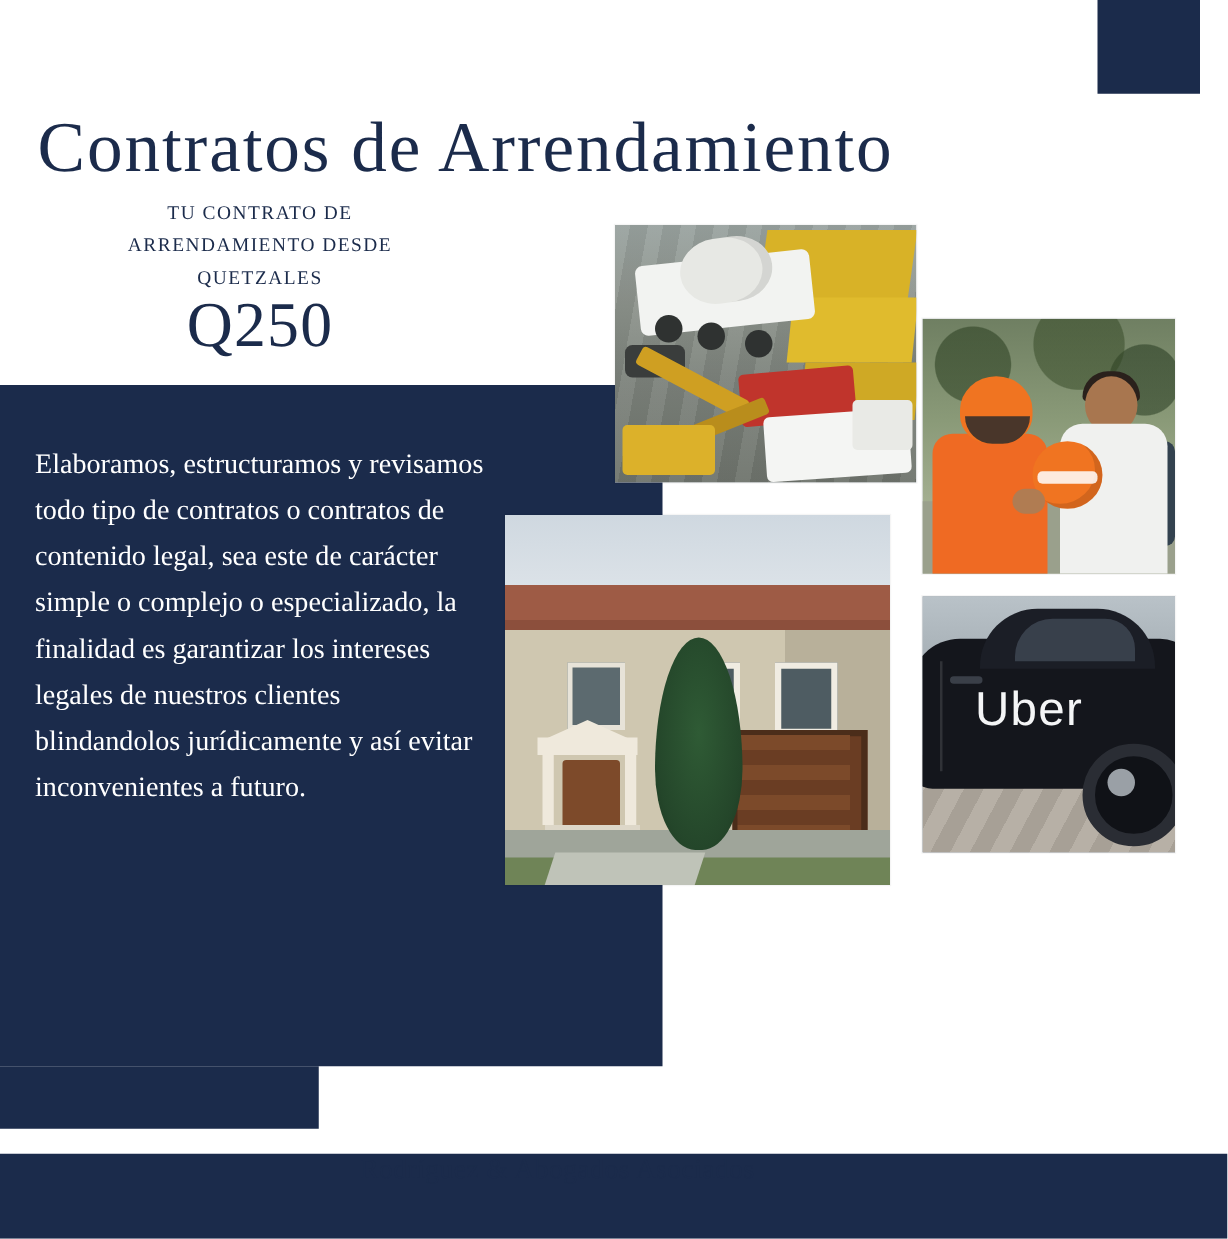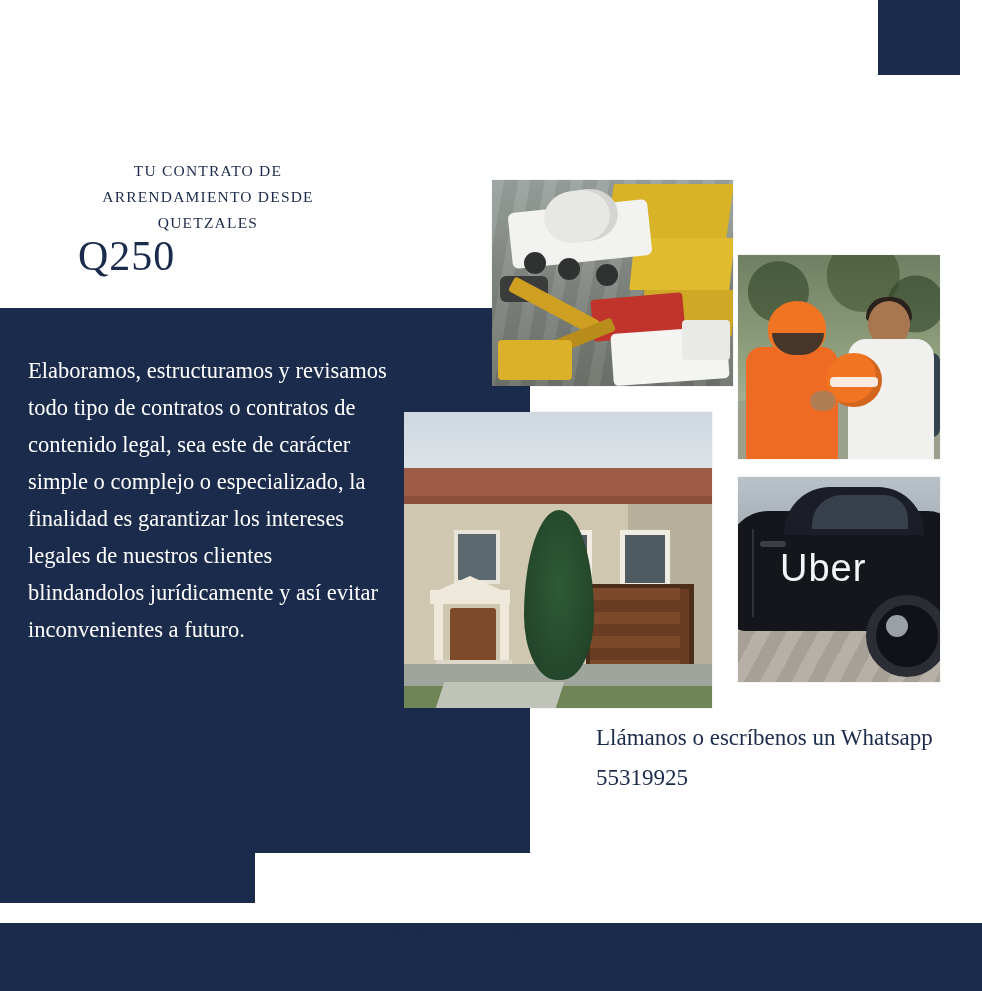--- a/index.html
+++ b/index.html
@@ -78,22 +78,22 @@
     letter-spacing: 1.2px;
     color: #1b2b4b;
     font-variant: small-caps;
     text-transform: uppercase;
   }
   .price {
     position: absolute;
     left: 78px;
     top: 232px;
     width: 260px;
-    text-align: left;
-    font-size: 42px;
+    text-align: center;
+    font-size: 51px;
     color: #1b2b4b;
     letter-spacing: 1px;
   }
 
   
   .body-copy {
     position: absolute;
     left: 28px;
     top: 352px;
     width: 360px;
@@ -241,20 +241,21 @@
 </head>
 <body>
 
 <div id="poster">
 
   <div class="navy-corner-top"></div>
   <div class="navy-body"></div>
   <div class="navy-body-lower"></div>
   <div class="navy-footer"></div>
 
+  <div class="title">Contratos de Arrendamiento</div>
   <div class="subtitle">Tu contrato de arrendamiento desde quetzales</div>
   <div class="price">Q250</div>
 
   <div class="body-copy">Elaboramos, estructuramos y revisamos todo tipo de contratos o contratos de contenido legal, sea este de carácter simple o complejo o especializado, la finalidad es garantizar los intereses legales de nuestros clientes blindandolos jurídicamente y así evitar inconvenientes a futuro.</div>
 
   <div class="photo photo-machines">
     <div class="machines-bg"></div>
     <div class="m-lot"></div>
     <div class="m-yellow1"></div>
     <div class="m-yellow2"></div>
@@ -319,17 +320,16 @@
     <div class="u-car"></div>
     <div class="u-roof"></div>
     <div class="u-window"></div>
     <div class="u-door-line"></div>
     <div class="u-handle"></div>
     <div class="u-wordmark">Uber</div>
     <div class="u-wheel"></div>
     <div class="u-hub"></div>
   </div>
 
-  <div class="contact-line">Llámanos o escríbenos un Whatsapp 55319925</div>
 
   <div class="footer-text">Rodríguez &amp; Abogados Asociados</div>
 
 </div>
 
 </body></html>

